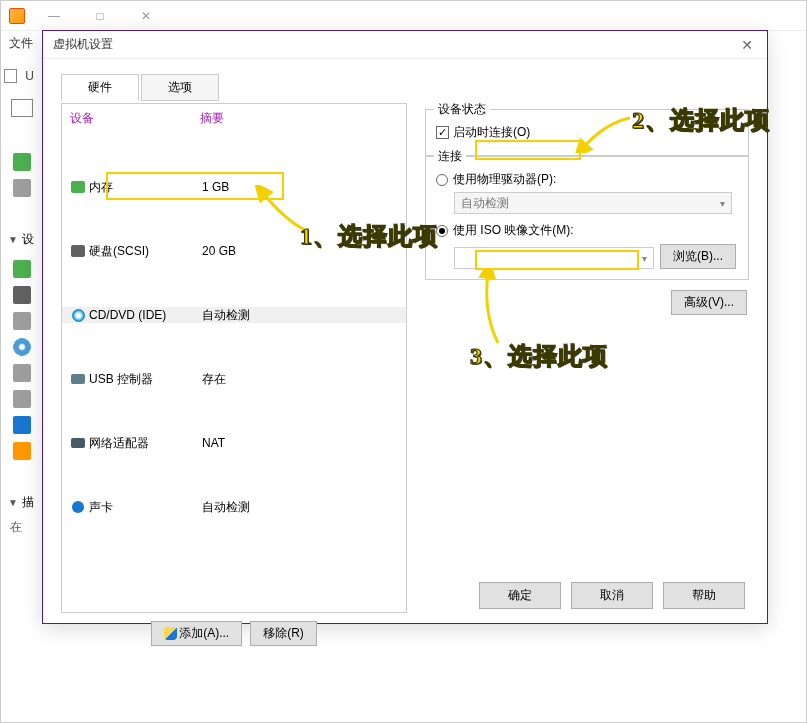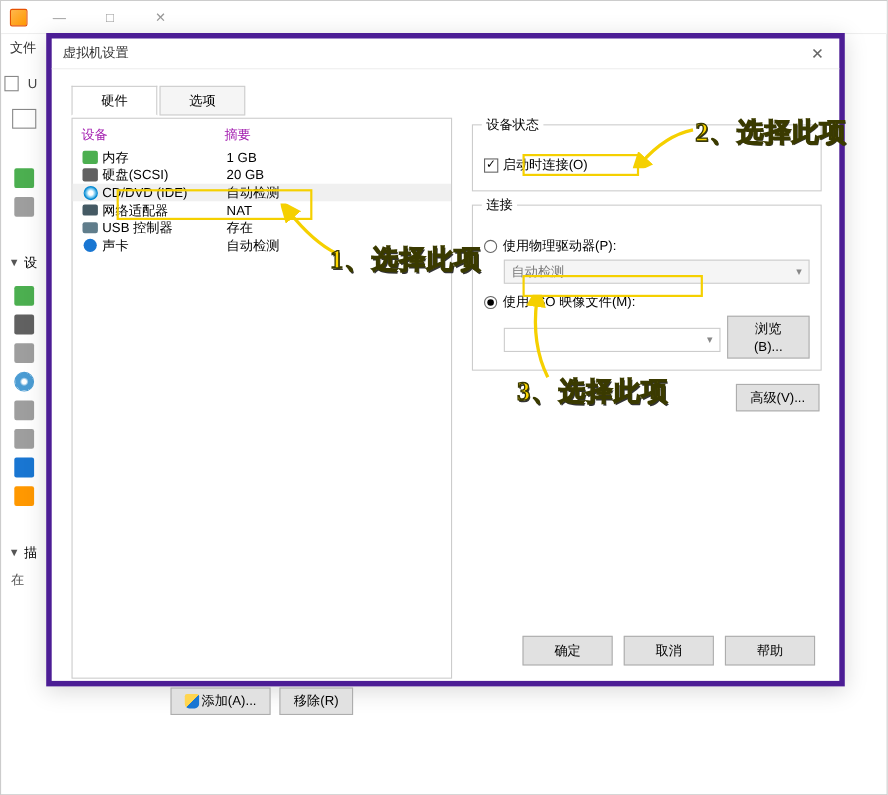--- a/index.html
+++ b/index.html
@@ -22,45 +22,45 @@
     .ico-green { background: #4caf50; border-radius: 2px; }
     .ico-blue { background: #1976d2; border-radius: 2px; }
     .ico-gray { background: #9e9e9e; border-radius: 2px; }
     .ico-disc { background: radial-gradient(circle,#fff 2px,#4b9cd3 4px,#4b9cd3 8px,#fff 8px); border-radius: 50%; border:1px solid #4b9cd3;}
     .ico-chip { background: #616161; border-radius: 2px; position:relative;}
     .ico-orange { background: #ff9800; border-radius: 2px;}
     .left-section-hdr { display:flex; align-items:center; gap:4px; padding:4px 6px; color:#000;}
     .left-section-hdr .tri { font-size:10px; color:#555;}
     
     
-    .settings-dlg { position: absolute; left: 42px; top: 30px; width: 726px; height: 594px; background: #fff; border: 5px solid #4c1d95; box-shadow: 0 4px 20px rgba(0,0,0,0.15); }
+    .settings-dlg { position: absolute; left: 42px; top: 30px; width: 726px; height: 594px; background: #fff; border: 1px solid #4c1d95; box-shadow: 0 4px 20px rgba(0,0,0,0.15); }
     .dlg-titlebar { height: 28px; display: flex; align-items: center; padding: 0 10px; border-bottom: 1px solid #eee; }
     .dlg-titlebar .dlg-title { flex: 1; color: #333; }
     .dlg-titlebar .close-x { color: #666; font-size: 14px; padding: 4px; }
     
     .dlg-body { padding: 14px 18px 0 18px; }
     .tab-strip { display: flex; gap: 0; border-bottom: 1px solid transparent; }
     .tab { padding: 4px 26px; border: 1px solid #ccc; border-bottom: 1px solid #fff; background: #fff; position: relative; top: 1px; margin-right: 2px; }
     .tab.inactive { border-color: #ccc; border-bottom-color: #ccc; background: #f5f5f5; top: 1px; }
     
     .panel-row { display: flex; gap: 18px; margin-top: 2px; }
     .device-panel { width: 346px; height: 510px; border: 1px solid #ccc; background: #fff; }
     .device-header { display: flex; padding: 6px 8px 4px; font-weight: normal; color: #a21caf; }
     .device-header .col1 { width: 130px; }
     .device-header .col2 { flex: 1; }
     .device-list { display: flex; flex-direction: column; }
-    .device-item { display: flex; align-items: center; padding: 0 8px; height: 16px; line-height: 16px; }
+    .device-item { display: flex; align-items: center; padding: 0 8px; height: 16px; line-height: 16px; margin-top: 48px; }
     .device-item.selected { background: #f0f0f0; }
     .device-item .dev-ico { width: 16px; height: 14px; margin-right: 3px; display: inline-flex; align-items:center; justify-content:center;}
     .device-item .dev-name { width: 113px; }
     .device-item .dev-val { flex: 1; }
     
     
     .right-col { flex: 1; padding-top: 6px; }
-    .fieldset { border: 1px solid #ccc; padding: 24px 10px 10px; margin-bottom: 12px; position: relative; }
+    .fieldset { border: 1px solid #ccc; padding: 10px 10px 10px; position: relative; }
     .fieldset .legend { position: absolute; top: -9px; left: 8px; background: #fff; padding: 0 4px; color: #000; }
     .chk-row { display: flex; align-items: center; gap: 4px; margin: 4px 0; color: #000;}
     .chk-row.disabled { color: #999; }
     .chk { width: 13px; height: 13px; border: 1px solid #666; display: inline-flex; align-items:center; justify-content:center; font-size:11px; line-height:11px;}
     .chk.disabled { border-color: #bbb; }
     .radio-row { display: flex; align-items: center; gap: 5px; margin: 4px 0; }
     .radio { width: 12px; height: 12px; border: 1px solid #666; border-radius: 50%; display:inline-flex; align-items:center; justify-content:center; }
     .radio.checked::after { content:""; width:6px; height:6px; background:#000; border-radius:50%; }
     .combo { width: 278px; height: 22px; border: 1px solid #ccc; background: #f5f5f5; color: #777; display:flex; align-items:center; justify-content:space-between; padding: 0 6px; margin: 4px 0 8px 18px; }
     .combo .arrow { color:#888; font-size:10px;}
@@ -177,31 +177,31 @@
               </div>
             <div class="device-item selected">
                 <span class="dev-ico">
                   <span class="di-cd"></span>
                 </span>
                 <span class="dev-name">CD/DVD (IDE)</span>
                 <span class="dev-val">自动检测</span>
               </div>
             <div class="device-item">
                 <span class="dev-ico">
+                  <span class="di-usb"></span>
+                </span>
+                <span class="dev-name">USB 控制器</span>
+                <span class="dev-val">存在</span>
+              </div>
+            <div class="device-item">
+                <span class="dev-ico">
                   <span class="di-net"></span>
                 </span>
                 <span class="dev-name">网络适配器</span>
                 <span class="dev-val">NAT</span>
-              </div>
-            <div class="device-item">
-                <span class="dev-ico">
-                  <span class="di-usb"></span>
-                </span>
-                <span class="dev-name">USB 控制器</span>
-                <span class="dev-val">存在</span>
               </div>
             <div class="device-item">
                 <span class="dev-ico">
                   <span class="di-snd"></span>
                 </span>
                 <span class="dev-name">声卡</span>
                 <span class="dev-val">自动检测</span>
               </div>
           </div>
         </div>

